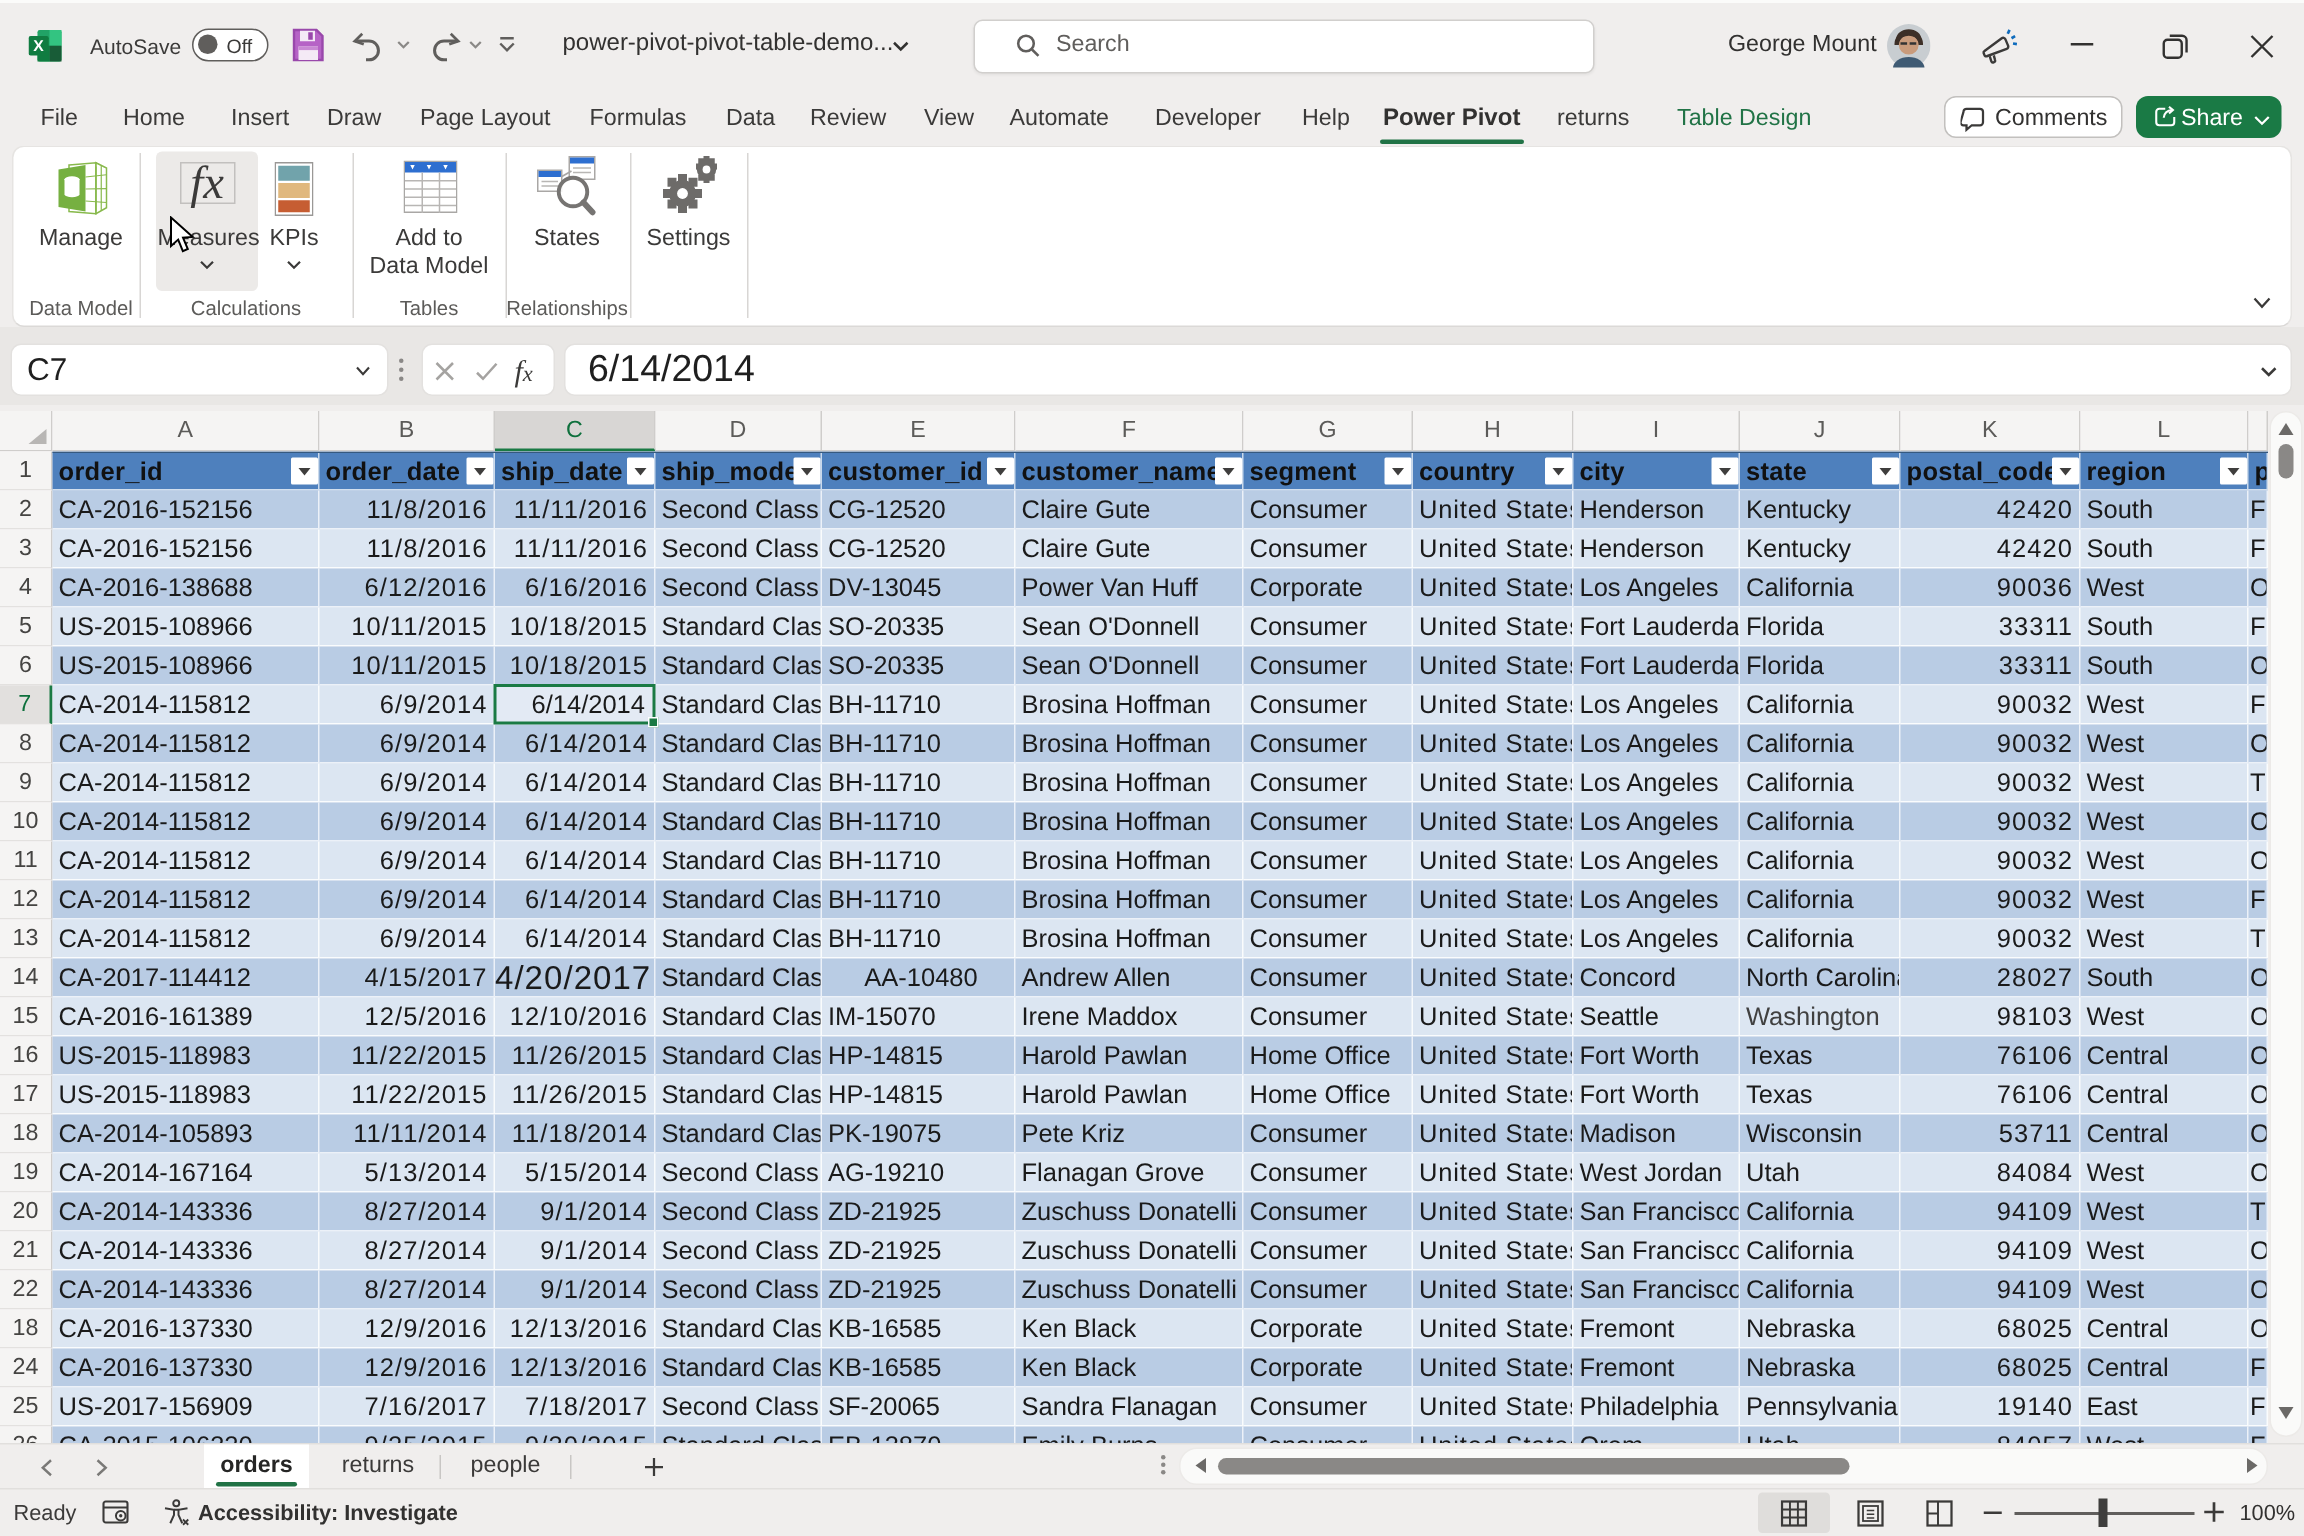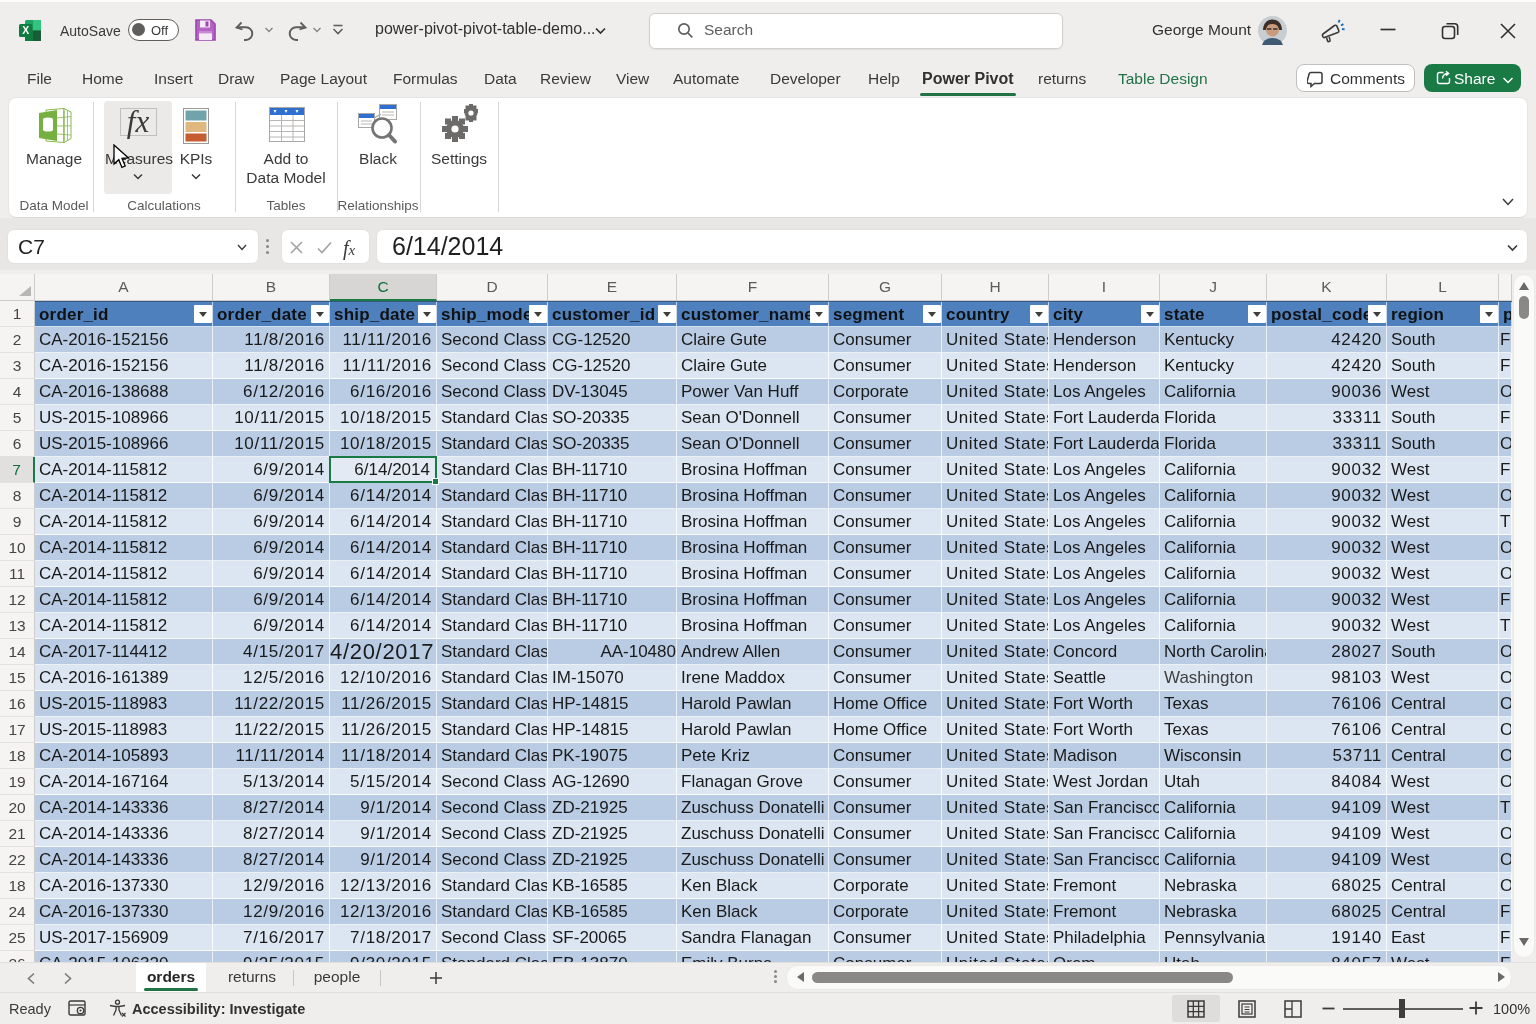--- a/index.html
+++ b/index.html
@@ -161,21 +161,21 @@
 <rect x="22.5" y="0.5" width="17" height="15" fill="#fff" stroke="#a9a7a5"></rect>
 <rect x="23" y="1" width="16" height="4" fill="#2e6fd0"></rect>
 <path d="M25 8 h12 M25 11 h12" stroke="#b8b6b4"></path>
 <rect x="1.5" y="9.5" width="16" height="14" fill="#fff" stroke="#a9a7a5"></rect>
 <rect x="2" y="10" width="15" height="4" fill="#2e6fd0"></rect>
 <path d="M4 17 h11 M4 20 h11" stroke="#b8b6b4"></path>
 <path d="M17 14 L24 10" stroke="#a9a7a5" stroke-width="1.2"></path>
 <circle cx="25" cy="24" r="9.5" fill="#fff" fill-opacity="0.85" stroke="#767472" stroke-width="2.6"></circle>
 <path d="M32 31 L38 37.5" stroke="#767472" stroke-width="4" stroke-linecap="round"></path>
 </svg>
-<div class="ab tx" style="left:378px;top:150px;font-size:15.5px;color:#3b3a39;transform:translateX(-50%)">Black</div>
+<div class="ab tx" style="left:378px;top:150px;font-size:15.5px;color:#3b3a39;transform:translateX(-50%)">States</div>
 <svg class="ab" style="left:438px;top:102px" width="42" height="42" viewBox="0 0 42 42">
 <g fill="#6d6b69">
 <path d="M31 2 h4 v4 h-4z M31 16 h4 v4 h-4z M26 7 h4 v4 h-4 z M36 7 h4 v4 h-4z M27.5 3.5 h4 v4 h-4z M34.5 3.5 h4 v4 h-4z M27.5 14.5 h4 v4 h-4z M34.5 14.5 h4 v4 h-4z"></path>
 <circle cx="33" cy="11" r="6.5"></circle>
 <circle cx="33" cy="11" r="2.6" fill="#fff"></circle>
 <path d="M14 14 h6 v6 h-6z M14 34 h6 v6 h-6z M4 24 h6 v6 h-6z M24 24 h6 v6 h-6z M7 16.5 h6 v6 h-6z M21 16.5 h6 v6 h-6z M7 31 h6 v6 h-6z M21 31 h6 v6 h-6z"></path>
 <circle cx="17" cy="27" r="9"></circle>
 <circle cx="17" cy="27" r="3.6" fill="#fff"></circle>
 </g>
 </svg>
@@ -459,21 +459,21 @@
 <div class="ab tx" style="left:1049px;top:312px;width:111px;height:26px;overflow:hidden;font-size:17px;color:#1a1a1a;line-height:26px;padding-left:4px;text-align:left;border-right:1px solid rgba(255,255,255,0.85);border-bottom:1px solid rgba(255,255,255,0.85)">Los Angeles</div>
 <div class="ab tx" style="left:1160px;top:312px;width:107px;height:26px;overflow:hidden;font-size:17px;color:#1a1a1a;line-height:26px;padding-left:4px;text-align:left;border-right:1px solid rgba(255,255,255,0.85);border-bottom:1px solid rgba(255,255,255,0.85)">California</div>
 <div class="ab tx" style="left:1267px;top:312px;width:120px;height:26px;overflow:hidden;font-size:17px;color:#1a1a1a;line-height:26px;padding-right:4px;text-align:right;letter-spacing:0.7px;border-right:1px solid rgba(255,255,255,0.85);border-bottom:1px solid rgba(255,255,255,0.85)">90032</div>
 <div class="ab tx" style="left:1387px;top:312px;width:112px;height:26px;overflow:hidden;font-size:17px;color:#1a1a1a;line-height:26px;padding-left:4px;text-align:left;border-right:1px solid rgba(255,255,255,0.85);border-bottom:1px solid rgba(255,255,255,0.85)">West</div>
 <div class="ab tx" style="left:1499px;top:312px;width:13px;height:26px;overflow:hidden;font-size:17px;color:#1a1a1a;line-height:26px;padding-left:1px;text-align:left;border-right:1px solid rgba(255,255,255,0.85);border-bottom:1px solid rgba(255,255,255,0.85)">TEC-PH-10002033</div>
 <div class="ab" style="left:35px;top:338px;width:1477px;height:26px;background:#b9cce4"></div>
 <div class="ab tx" style="left:35px;top:338px;width:178px;height:26px;overflow:hidden;font-size:17px;color:#1a1a1a;line-height:26px;padding-left:4px;text-align:left;border-right:1px solid rgba(255,255,255,0.72);border-bottom:1px solid rgba(255,255,255,0.72)">CA-2017-114412</div>
 <div class="ab tx" style="left:213px;top:338px;width:117px;height:26px;overflow:hidden;font-size:17px;color:#1a1a1a;line-height:26px;padding-right:4px;text-align:right;letter-spacing:0.7px;border-right:1px solid rgba(255,255,255,0.72);border-bottom:1px solid rgba(255,255,255,0.72)">4/15/2017</div>
 <div class="ab tx" style="left:330px;top:338px;width:107px;height:26px;overflow:hidden;font-size:22px;color:#1a1a1a;line-height:26px;padding-right:4px;text-align:right;letter-spacing:0.7px;border-right:1px solid rgba(255,255,255,0.72);border-bottom:1px solid rgba(255,255,255,0.72)">4/20/2017</div>
 <div class="ab tx" style="left:437px;top:338px;width:111px;height:26px;overflow:hidden;font-size:17px;color:#1a1a1a;line-height:26px;padding-left:4px;text-align:left;border-right:1px solid rgba(255,255,255,0.72);border-bottom:1px solid rgba(255,255,255,0.72)">Standard Class</div>
-<div class="ab tx" style="left:548px;top:338px;width:129px;height:26px;overflow:hidden;font-size:17px;color:#1a1a1a;line-height:26px;padding-left:4px;text-align:right;border-right:1px solid rgba(255,255,255,0.72);border-bottom:1px solid rgba(255,255,255,0.72)">AA-10480</div>
+<div class="ab tx" style="left:548px;top:338px;width:129px;height:26px;overflow:hidden;font-size:17px;color:#1a1a1a;line-height:26px;padding-left:4px;text-align:center;border-right:1px solid rgba(255,255,255,0.72);border-bottom:1px solid rgba(255,255,255,0.72)">AA-10480</div>
 <div class="ab tx" style="left:677px;top:338px;width:152px;height:26px;overflow:hidden;font-size:17px;color:#1a1a1a;line-height:26px;padding-left:4px;text-align:left;border-right:1px solid rgba(255,255,255,0.72);border-bottom:1px solid rgba(255,255,255,0.72)">Andrew Allen</div>
 <div class="ab tx" style="left:829px;top:338px;width:113px;height:26px;overflow:hidden;font-size:17px;color:#1a1a1a;line-height:26px;padding-left:4px;text-align:left;border-right:1px solid rgba(255,255,255,0.72);border-bottom:1px solid rgba(255,255,255,0.72)">Consumer</div>
 <div class="ab tx" style="left:942px;top:338px;width:107px;height:26px;overflow:hidden;font-size:17px;color:#1a1a1a;line-height:26px;padding-left:4px;text-align:left;letter-spacing:0.55px;border-right:1px solid rgba(255,255,255,0.72);border-bottom:1px solid rgba(255,255,255,0.72)">United States</div>
 <div class="ab tx" style="left:1049px;top:338px;width:111px;height:26px;overflow:hidden;font-size:17px;color:#1a1a1a;line-height:26px;padding-left:4px;text-align:left;border-right:1px solid rgba(255,255,255,0.72);border-bottom:1px solid rgba(255,255,255,0.72)">Concord</div>
 <div class="ab tx" style="left:1160px;top:338px;width:107px;height:26px;overflow:hidden;font-size:17px;color:#1a1a1a;line-height:26px;padding-left:4px;text-align:left;border-right:1px solid rgba(255,255,255,0.72);border-bottom:1px solid rgba(255,255,255,0.72)">North Carolina</div>
 <div class="ab tx" style="left:1267px;top:338px;width:120px;height:26px;overflow:hidden;font-size:17px;color:#1a1a1a;line-height:26px;padding-right:4px;text-align:right;letter-spacing:0.7px;border-right:1px solid rgba(255,255,255,0.72);border-bottom:1px solid rgba(255,255,255,0.72)">28027</div>
 <div class="ab tx" style="left:1387px;top:338px;width:112px;height:26px;overflow:hidden;font-size:17px;color:#1a1a1a;line-height:26px;padding-left:4px;text-align:left;border-right:1px solid rgba(255,255,255,0.72);border-bottom:1px solid rgba(255,255,255,0.72)">South</div>
 <div class="ab tx" style="left:1499px;top:338px;width:13px;height:26px;overflow:hidden;font-size:17px;color:#1a1a1a;line-height:26px;padding-left:1px;text-align:left;border-right:1px solid rgba(255,255,255,0.72);border-bottom:1px solid rgba(255,255,255,0.72)">OFF-PA-10002365</div>
 <div class="ab" style="left:35px;top:364px;width:1477px;height:26px;background:#dce6f2"></div>
 <div class="ab tx" style="left:35px;top:364px;width:178px;height:26px;overflow:hidden;font-size:17px;color:#1a1a1a;line-height:26px;padding-left:4px;text-align:left;border-right:1px solid rgba(255,255,255,0.85);border-bottom:1px solid rgba(255,255,255,0.85)">CA-2016-161389</div>
@@ -529,21 +529,21 @@
 <div class="ab tx" style="left:1049px;top:442px;width:111px;height:26px;overflow:hidden;font-size:17px;color:#1a1a1a;line-height:26px;padding-left:4px;text-align:left;border-right:1px solid rgba(255,255,255,0.72);border-bottom:1px solid rgba(255,255,255,0.72)">Madison</div>
 <div class="ab tx" style="left:1160px;top:442px;width:107px;height:26px;overflow:hidden;font-size:17px;color:#1a1a1a;line-height:26px;padding-left:4px;text-align:left;border-right:1px solid rgba(255,255,255,0.72);border-bottom:1px solid rgba(255,255,255,0.72)">Wisconsin</div>
 <div class="ab tx" style="left:1267px;top:442px;width:120px;height:26px;overflow:hidden;font-size:17px;color:#1a1a1a;line-height:26px;padding-right:4px;text-align:right;letter-spacing:0.7px;border-right:1px solid rgba(255,255,255,0.72);border-bottom:1px solid rgba(255,255,255,0.72)">53711</div>
 <div class="ab tx" style="left:1387px;top:442px;width:112px;height:26px;overflow:hidden;font-size:17px;color:#1a1a1a;line-height:26px;padding-left:4px;text-align:left;border-right:1px solid rgba(255,255,255,0.72);border-bottom:1px solid rgba(255,255,255,0.72)">Central</div>
 <div class="ab tx" style="left:1499px;top:442px;width:13px;height:26px;overflow:hidden;font-size:17px;color:#1a1a1a;line-height:26px;padding-left:1px;text-align:left;border-right:1px solid rgba(255,255,255,0.72);border-bottom:1px solid rgba(255,255,255,0.72)">OFF-ST-10004186</div>
 <div class="ab" style="left:35px;top:468px;width:1477px;height:26px;background:#dce6f2"></div>
 <div class="ab tx" style="left:35px;top:468px;width:178px;height:26px;overflow:hidden;font-size:17px;color:#1a1a1a;line-height:26px;padding-left:4px;text-align:left;border-right:1px solid rgba(255,255,255,0.85);border-bottom:1px solid rgba(255,255,255,0.85)">CA-2014-167164</div>
 <div class="ab tx" style="left:213px;top:468px;width:117px;height:26px;overflow:hidden;font-size:17px;color:#1a1a1a;line-height:26px;padding-right:4px;text-align:right;letter-spacing:0.7px;border-right:1px solid rgba(255,255,255,0.85);border-bottom:1px solid rgba(255,255,255,0.85)">5/13/2014</div>
 <div class="ab tx" style="left:330px;top:468px;width:107px;height:26px;overflow:hidden;font-size:17px;color:#1a1a1a;line-height:26px;padding-right:4px;text-align:right;letter-spacing:0.7px;border-right:1px solid rgba(255,255,255,0.85);border-bottom:1px solid rgba(255,255,255,0.85)">5/15/2014</div>
 <div class="ab tx" style="left:437px;top:468px;width:111px;height:26px;overflow:hidden;font-size:17px;color:#1a1a1a;line-height:26px;padding-left:4px;text-align:left;border-right:1px solid rgba(255,255,255,0.85);border-bottom:1px solid rgba(255,255,255,0.85)">Second Class</div>
-<div class="ab tx" style="left:548px;top:468px;width:129px;height:26px;overflow:hidden;font-size:17px;color:#1a1a1a;line-height:26px;padding-left:4px;text-align:left;border-right:1px solid rgba(255,255,255,0.85);border-bottom:1px solid rgba(255,255,255,0.85)">AG-12690</div>
+<div class="ab tx" style="left:548px;top:468px;width:129px;height:26px;overflow:hidden;font-size:17px;color:#1a1a1a;line-height:26px;padding-left:4px;text-align:left;border-right:1px solid rgba(255,255,255,0.85);border-bottom:1px solid rgba(255,255,255,0.85)">AG-19210</div>
 <div class="ab tx" style="left:677px;top:468px;width:152px;height:26px;overflow:hidden;font-size:17px;color:#1a1a1a;line-height:26px;padding-left:4px;text-align:left;border-right:1px solid rgba(255,255,255,0.85);border-bottom:1px solid rgba(255,255,255,0.85)">Flanagan Grove</div>
 <div class="ab tx" style="left:829px;top:468px;width:113px;height:26px;overflow:hidden;font-size:17px;color:#1a1a1a;line-height:26px;padding-left:4px;text-align:left;border-right:1px solid rgba(255,255,255,0.85);border-bottom:1px solid rgba(255,255,255,0.85)">Consumer</div>
 <div class="ab tx" style="left:942px;top:468px;width:107px;height:26px;overflow:hidden;font-size:17px;color:#1a1a1a;line-height:26px;padding-left:4px;text-align:left;letter-spacing:0.55px;border-right:1px solid rgba(255,255,255,0.85);border-bottom:1px solid rgba(255,255,255,0.85)">United States</div>
 <div class="ab tx" style="left:1049px;top:468px;width:111px;height:26px;overflow:hidden;font-size:17px;color:#1a1a1a;line-height:26px;padding-left:4px;text-align:left;border-right:1px solid rgba(255,255,255,0.85);border-bottom:1px solid rgba(255,255,255,0.85)">West Jordan</div>
 <div class="ab tx" style="left:1160px;top:468px;width:107px;height:26px;overflow:hidden;font-size:17px;color:#1a1a1a;line-height:26px;padding-left:4px;text-align:left;border-right:1px solid rgba(255,255,255,0.85);border-bottom:1px solid rgba(255,255,255,0.85)">Utah</div>
 <div class="ab tx" style="left:1267px;top:468px;width:120px;height:26px;overflow:hidden;font-size:17px;color:#1a1a1a;line-height:26px;padding-right:4px;text-align:right;letter-spacing:0.7px;border-right:1px solid rgba(255,255,255,0.85);border-bottom:1px solid rgba(255,255,255,0.85)">84084</div>
 <div class="ab tx" style="left:1387px;top:468px;width:112px;height:26px;overflow:hidden;font-size:17px;color:#1a1a1a;line-height:26px;padding-left:4px;text-align:left;border-right:1px solid rgba(255,255,255,0.85);border-bottom:1px solid rgba(255,255,255,0.85)">West</div>
 <div class="ab tx" style="left:1499px;top:468px;width:13px;height:26px;overflow:hidden;font-size:17px;color:#1a1a1a;line-height:26px;padding-left:1px;text-align:left;border-right:1px solid rgba(255,255,255,0.85);border-bottom:1px solid rgba(255,255,255,0.85)">OFF-AR-10003056</div>
 <div class="ab" style="left:35px;top:494px;width:1477px;height:26px;background:#b9cce4"></div>
 <div class="ab tx" style="left:35px;top:494px;width:178px;height:26px;overflow:hidden;font-size:17px;color:#1a1a1a;line-height:26px;padding-left:4px;text-align:left;border-right:1px solid rgba(255,255,255,0.72);border-bottom:1px solid rgba(255,255,255,0.72)">CA-2014-143336</div>

